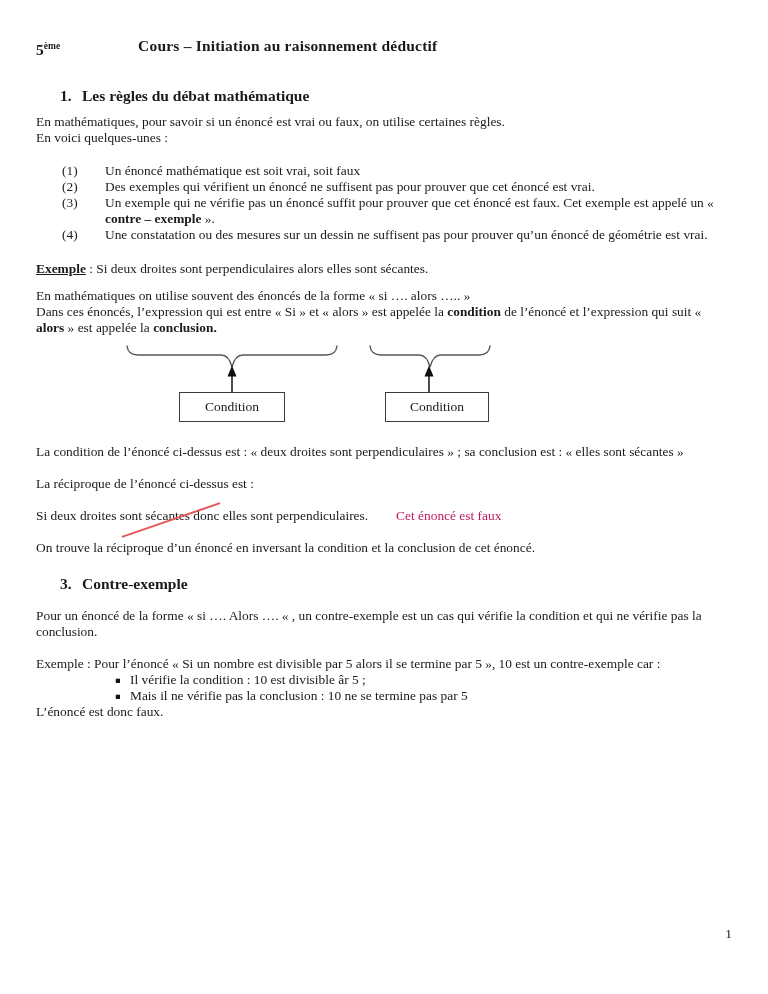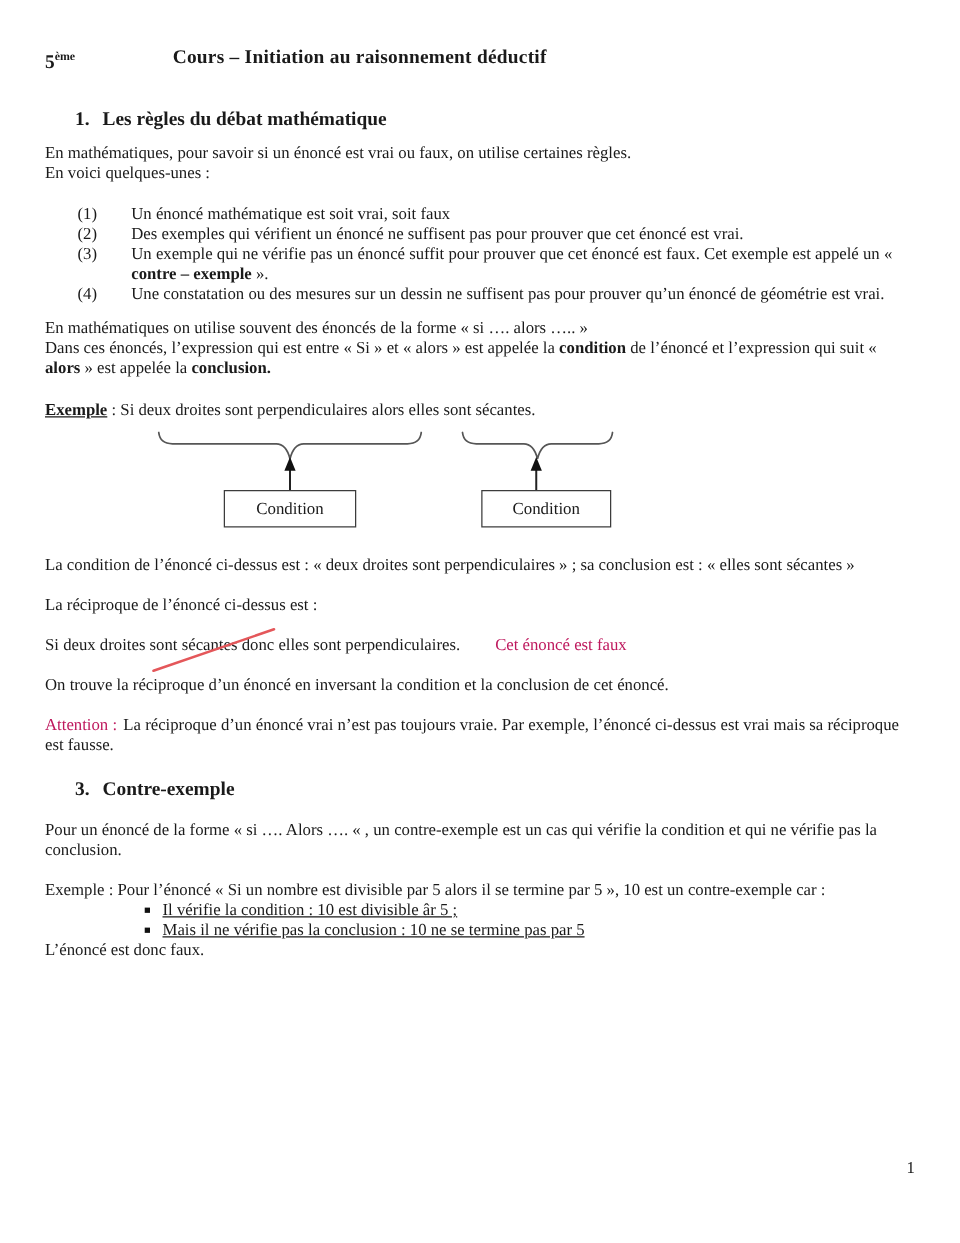--- a/index.html
+++ b/index.html
@@ -61,21 +61,21 @@
     position:absolute; display:block;
     left:-26px; top:11px; width:104px; height:2px;
     background:#e4575a; border-radius:2px;
     transform:rotate(-19deg);
   }
   .gap-left { margin-left:28px; }
 
   .bullets { margin-top:0; }
   .bullet { display:flex; padding-left:79px; }
   .bullet-glyph { width:15px; flex:none; font-family:"DejaVu Sans", sans-serif; font-size:8.5px; line-height:16px; color:#111; }
-  .bullet-text { flex:1;text-decoration:underline; }
+  .bullet-text { flex:1; }
 
   .page-num { position:absolute; right:36px; top:926px; }
 </style>
 </head>
 <body>
 
 <div class="page">
 
   <div class="header">
     <span class="grade"><b>5</b><sup>ème</sup></span>
@@ -104,27 +104,27 @@
       <span class="rule-num">(3)</span>
       <span class="rule-text"><span>Un exemple qui ne vérifie pas un énoncé suffit pour prouver que cet énoncé est faux. Cet exemple est appelé un « </span><b>contre – exemple</b><span> ».</span></span>
     </div>
     <div class="rule">
       <span class="rule-num">(4)</span>
       <span class="rule-text"><span>Une constatation ou des mesures sur un dessin ne suffisent pas pour prouver qu’un énoncé de géométrie est vrai.</span><b></b><span></span></span>
     </div>
   </div>
 
 
+  <p class="para mt18">
+    <b class="u">Exemple</b><span> : Si deux droites sont perpendiculaires alors elles sont sécantes.</span>
+  </p>
+
   <p class="para mt11">
     <span>En mathématiques on utilise souvent des énoncés de la forme « si …. alors ….. »</span><br>
     <span>Dans ces énoncés, l’expression qui est entre « Si » et « alors » est appelée la </span><b>condition</b><span> de l’énoncé et l’expression qui suit « </span><b>alors</b><span> » est appelée la </span><b>conclusion.</b>
-  </p>
-
-  <p class="para mt18">
-    <b class="u">Exemple</b><span> : Si deux droites sont perpendiculaires alors elles sont sécantes.</span>
   </p>
 
   <div class="diagram">
     <svg width="696" height="90" viewBox="0 0 696 90" aria-hidden="true">
       <path d="M 91,6 Q 92,15 102,15 L 185,15 Q 193,15 196,27 Q 199,15 207,15 L 290,15 Q 300,15 301,6" fill="none" stroke="#565656" stroke-width="1.4" stroke-linecap="round"></path>
       <path d="M 334,6 Q 335,15 345,15 L 383,15 Q 391,15 394,27 Q 397,15 405,15 L 443,15 Q 453,15 454,6" fill="none" stroke="#565656" stroke-width="1.4" stroke-linecap="round"></path>
       <line x1="196" y1="52" x2="196" y2="34" stroke="#222" stroke-width="1.6"></line>
       <polygon points="191.5,36.5 200.5,36.5 196,25.5" fill="#111"></polygon>
       <line x1="393" y1="52" x2="393" y2="34" stroke="#222" stroke-width="1.6"></line>
       <polygon points="388.5,36.5 397.5,36.5 393,25.5" fill="#111"></polygon>
@@ -140,23 +140,20 @@
   <p class="para mt14">La condition de l’énoncé ci-dessus est : « deux droites sont perpendiculaires » ; sa conclusion est : « elles sont sécantes »</p>
 
   <p class="para mt16">La réciproque de l’énoncé ci-dessus est :</p>
 
   <p class="para mt16">
     <span>Si deux droites sont </span><span class="strike-wrap"><span>sécantes</span><span class="slash"></span></span><span> donc elles sont perpendiculaires.</span><span class="red gap-left">Cet énoncé est faux</span>
   </p>
 
   <p class="para mt16">On trouve la réciproque d’un énoncé en inversant la condition et la conclusion de cet énoncé.</p>
 
-  <p class="para mt16">
-    <span class="red">Attention :</span><span class="attn-body">La réciproque d’un énoncé vrai n’est pas toujours vraie. Par exemple, l’énoncé ci-dessus est vrai mais sa réciproque est fausse.</span>
-  </p>
 
   <div class="sec-h mt-h3">
     <span class="num">3.</span><span>Contre-exemple</span>
   </div>
 
   <p class="para mt14">Pour un énoncé de la forme « si …. Alors …. « , un contre-exemple est un cas qui vérifie la condition et qui ne vérifie pas la conclusion.</p>
 
   <p class="para mt16">Exemple : Pour l’énoncé « Si un nombre est divisible par 5 alors il se termine par 5 », 10 est un contre-exemple car :</p>
 
   <div class="bullets">

